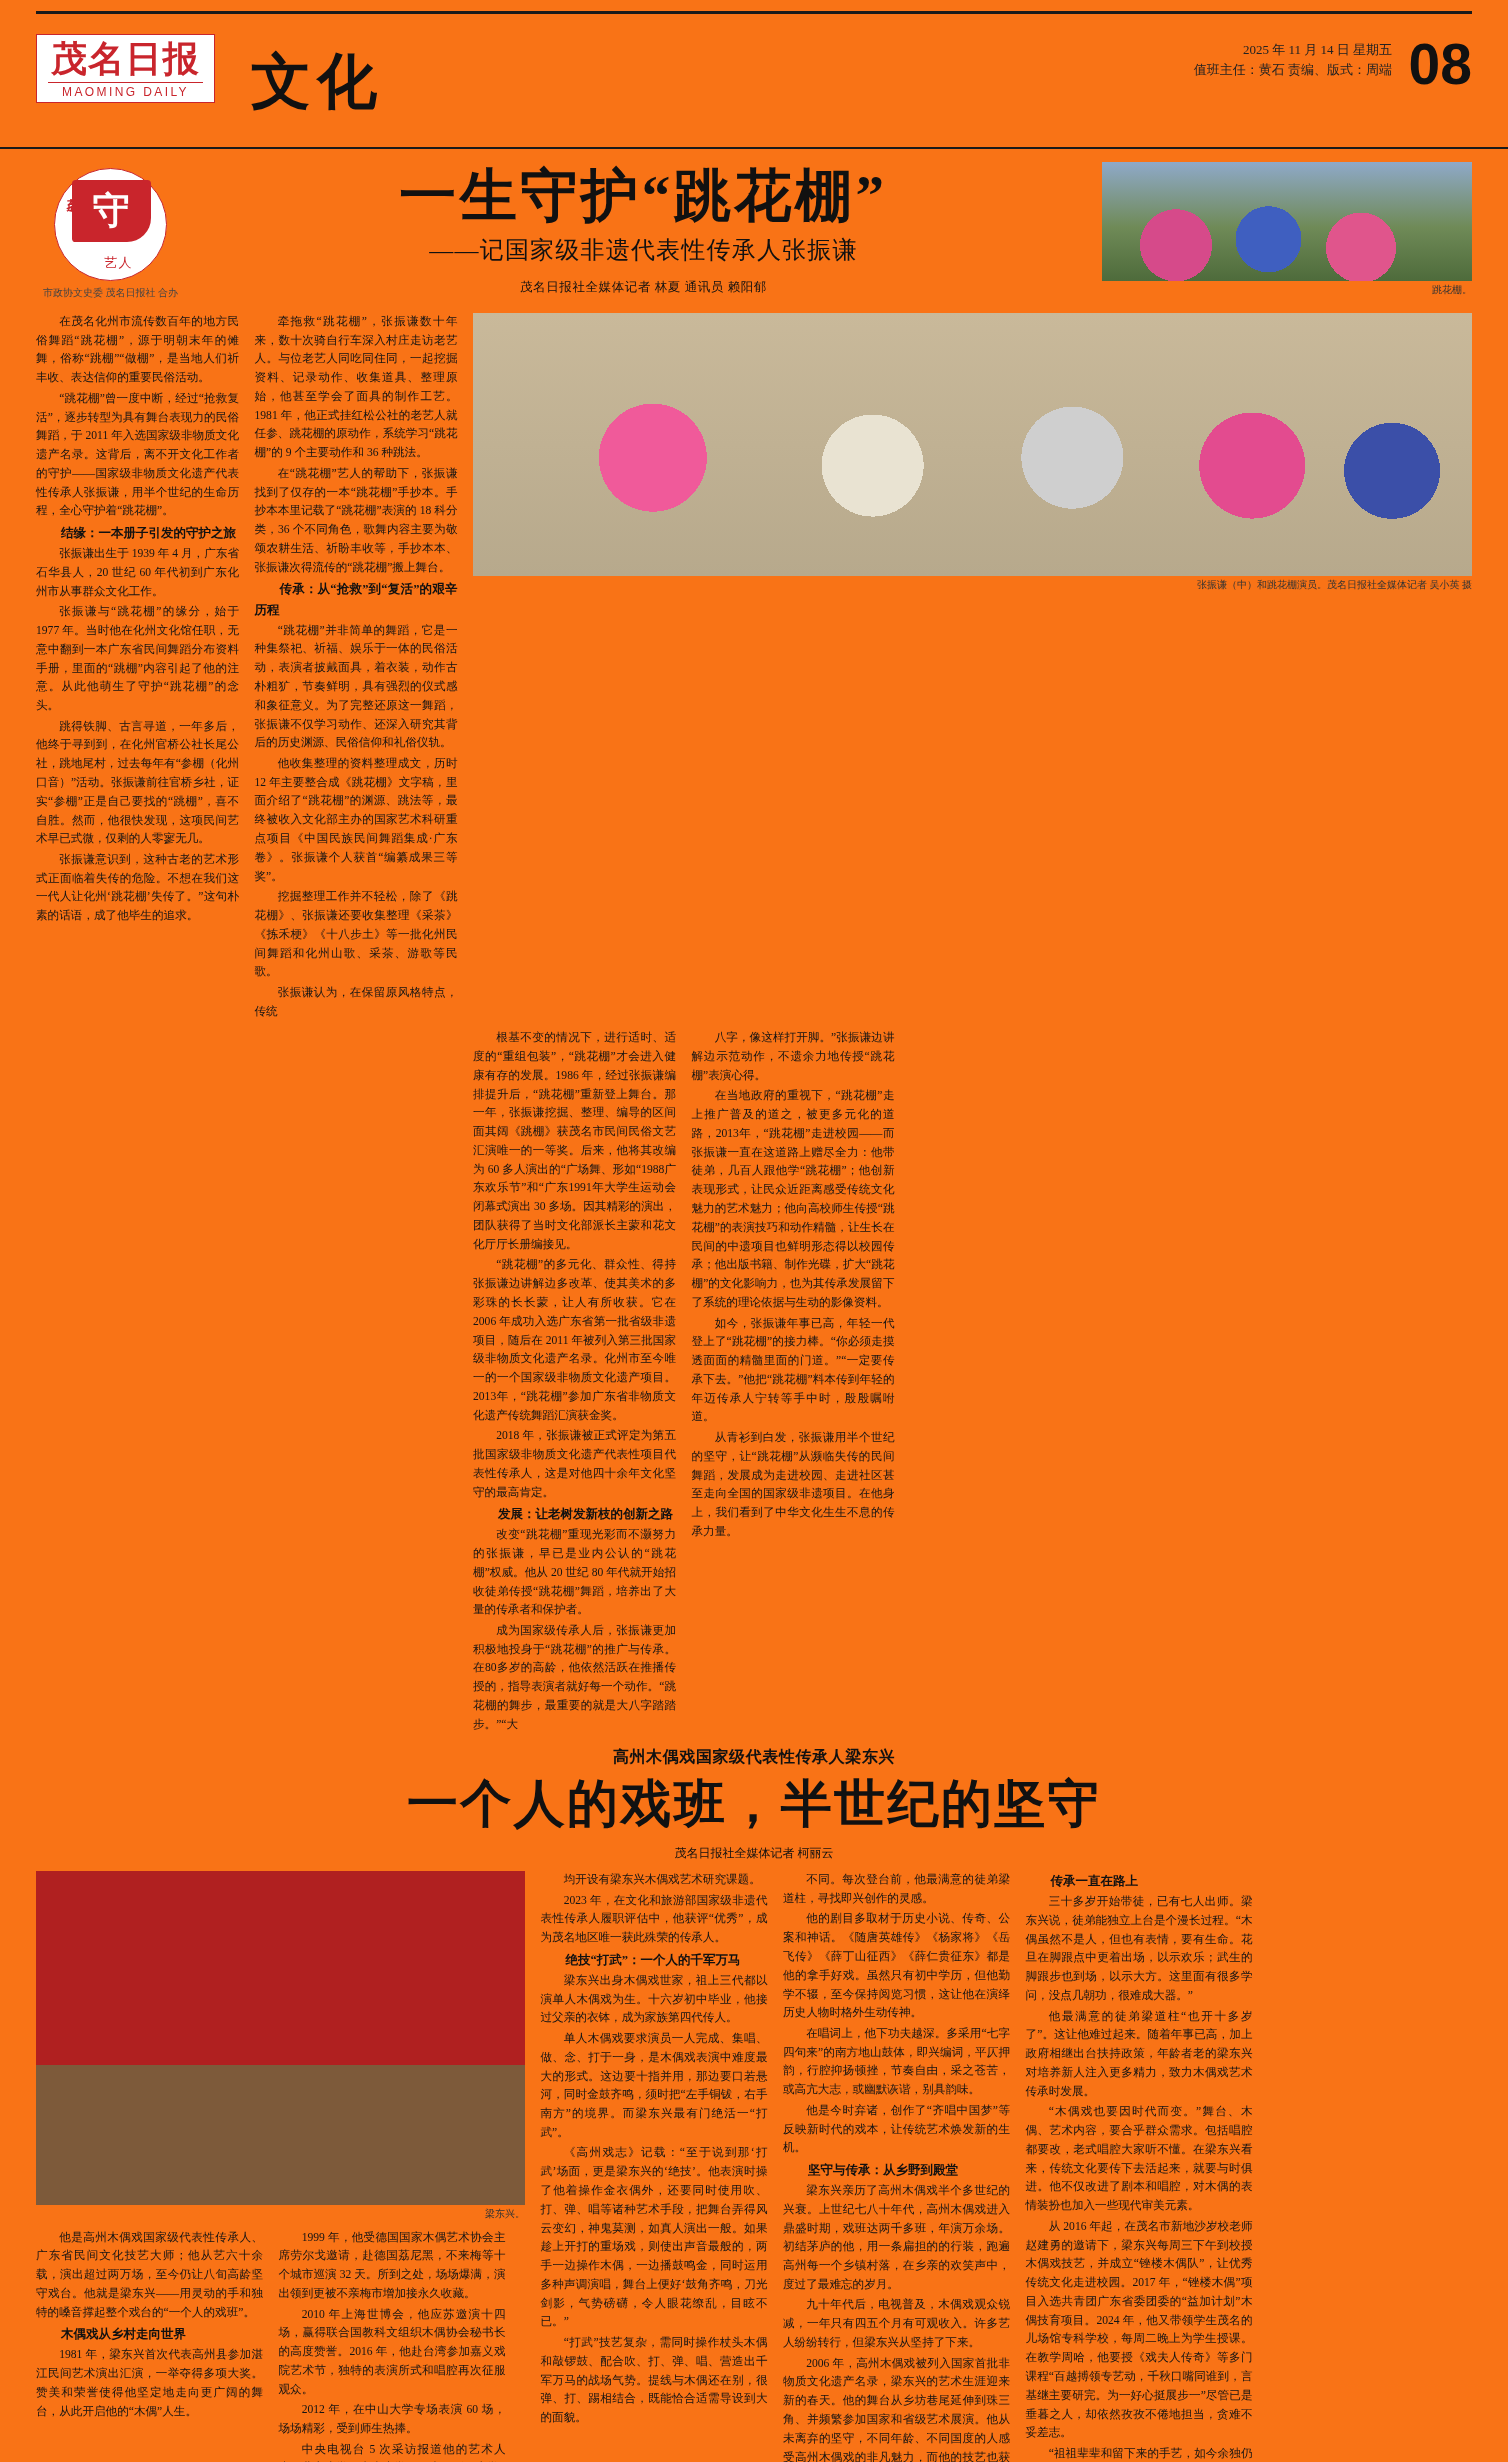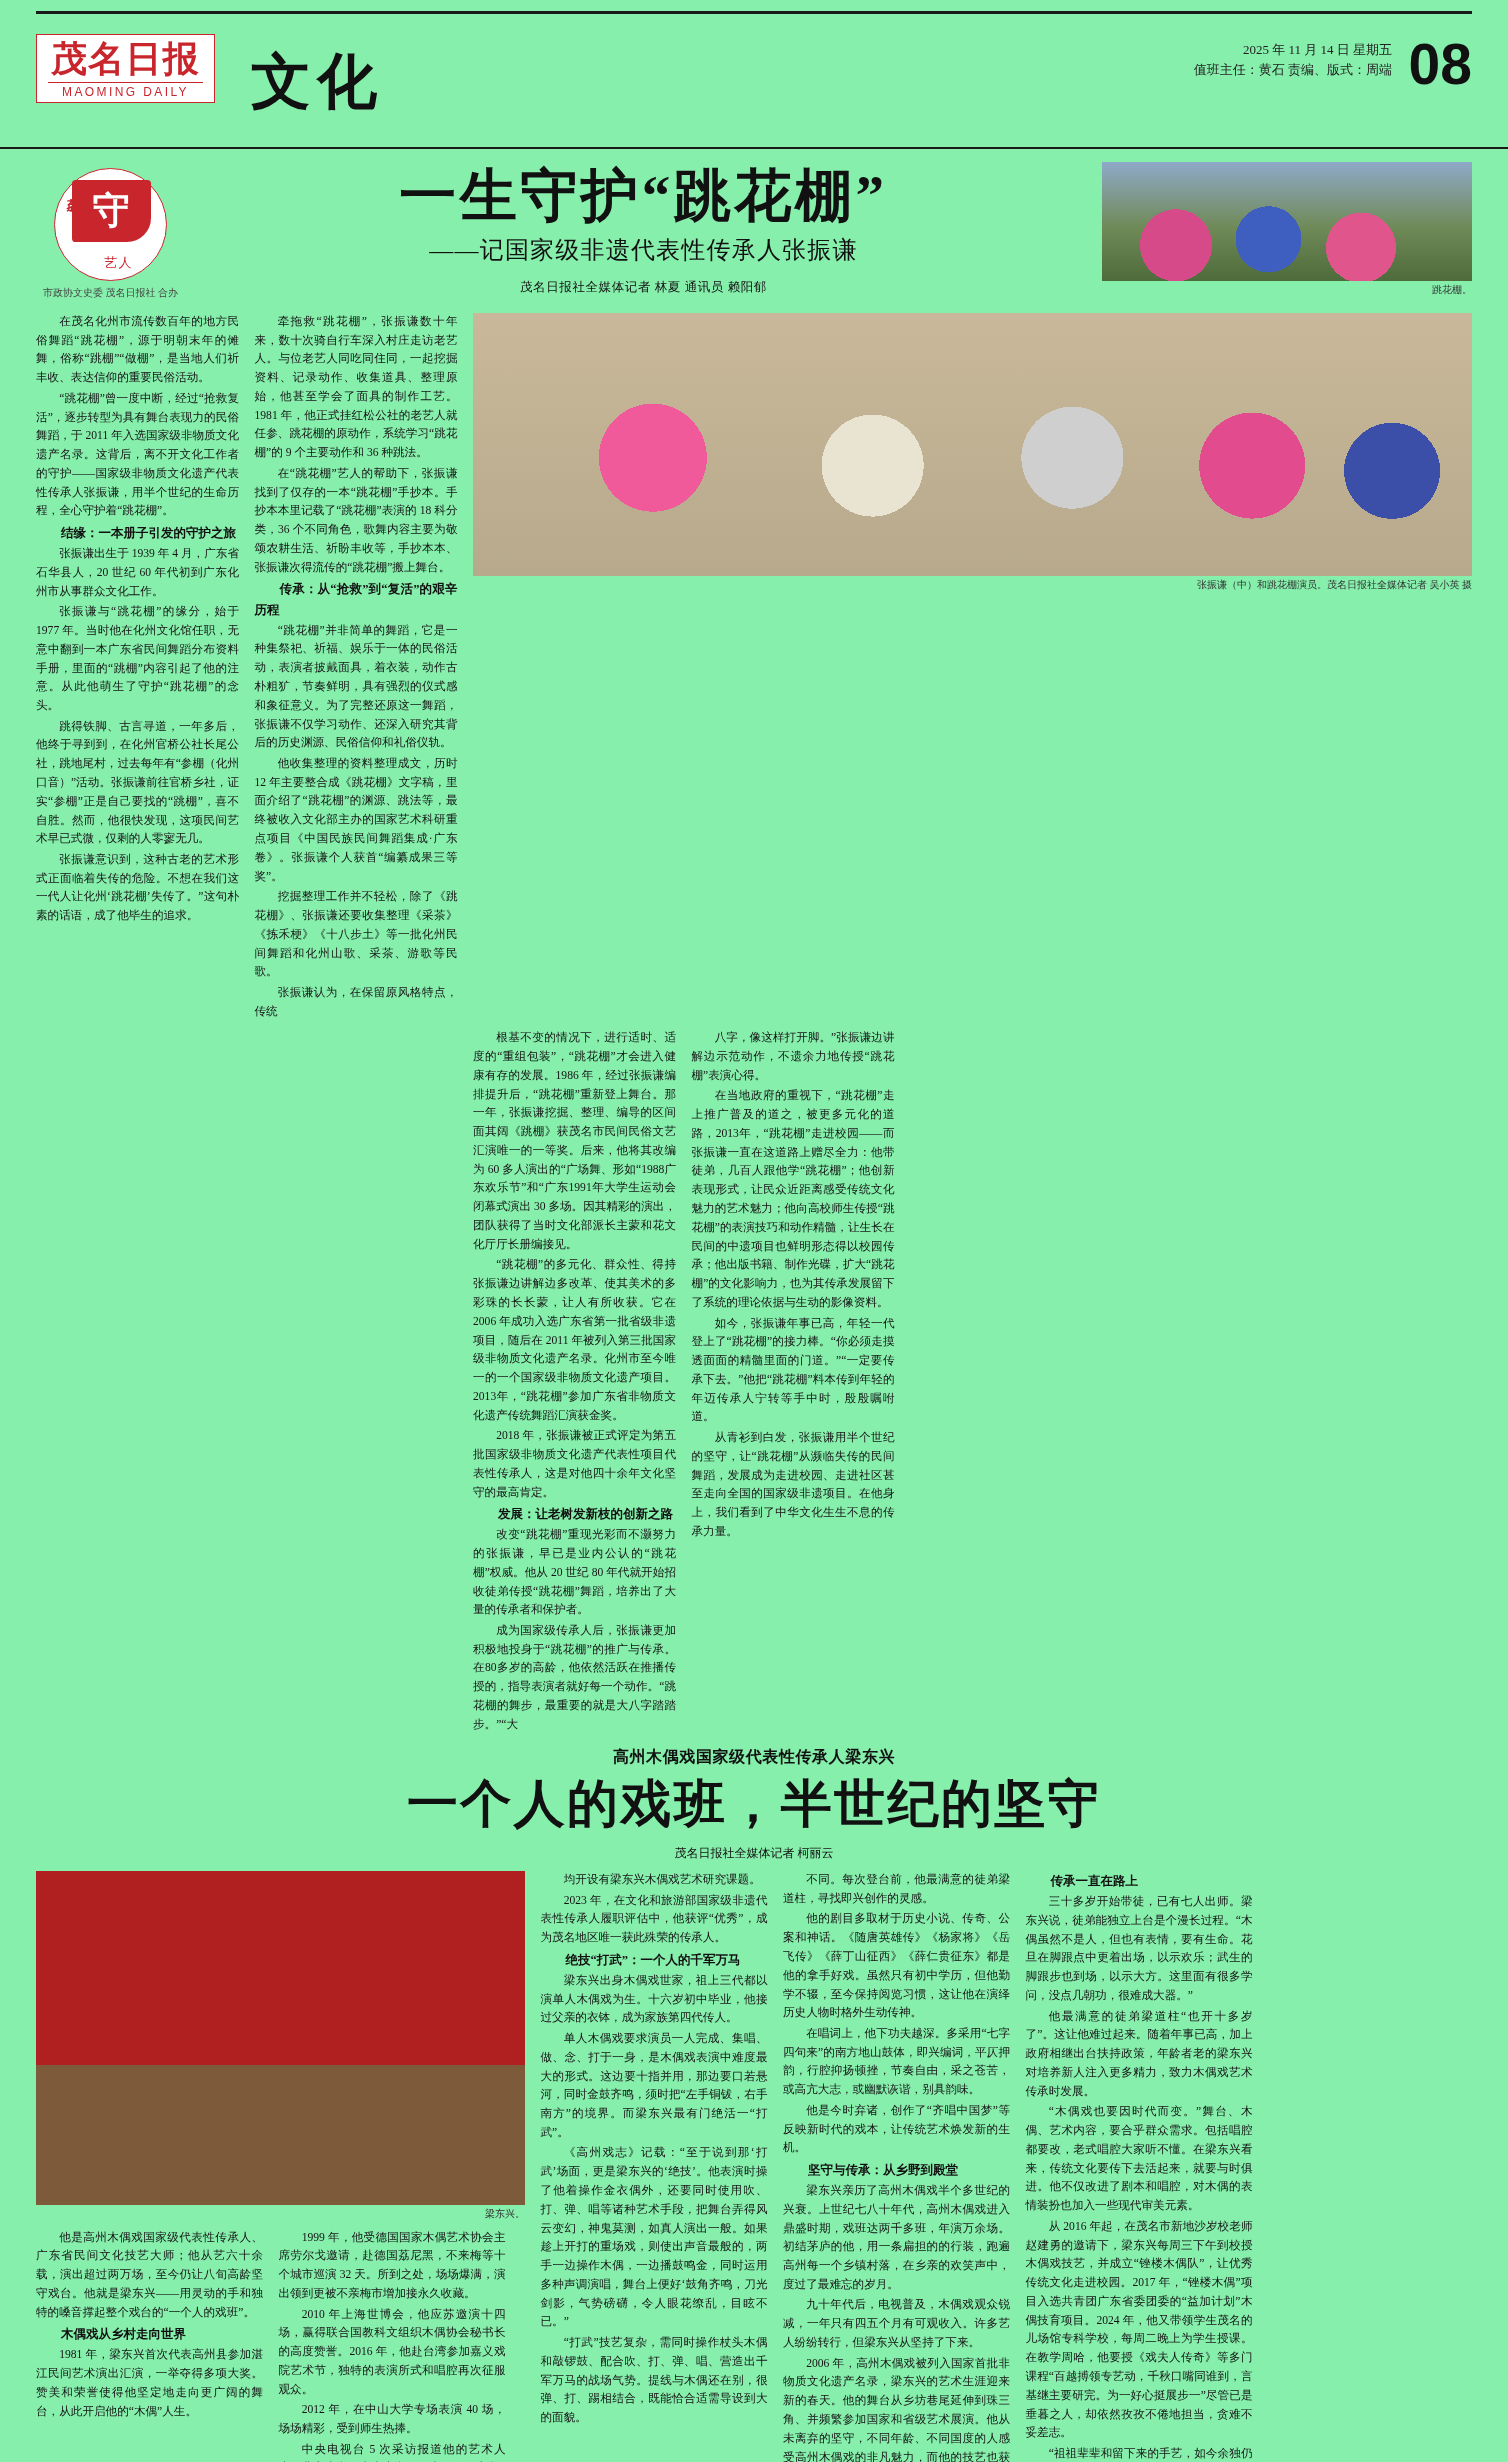--- a/index.html
+++ b/index.html
@@ -7,21 +7,21 @@
   body {
     width: 1508px;
     font-family: "Liberation Serif", "DejaVu Serif", serif;
     background: #ffffff;
     color: #111;
   }
   .page {
     position: relative;
     width: 1508px;
     height: 2462px;
-    background: #86efac;
+    background: #f97316;
     padding: 0;
   }
 
   
   .masthead {
     position: relative;
     height: 149px;
     border-bottom: 2.4px solid #1a1a1a;
     padding: 18px 36px 0 36px;
     display: flex;
@@ -317,21 +317,21 @@
         <div class="photo-caption">梁东兴。</div>
         <div class="body-text" style="margin-top:7.2px; display:flex; gap:15.5px;">
           <div style="width:227px;flex:0 0 227px;">
             <p>他是高州木偶戏国家级代表性传承人、广东省民间文化技艺大师；他从艺六十余载，演出超过两万场，至今仍让八旬高龄坚守戏台。他就是梁东兴——用灵动的手和独特的嗓音撑起整个戏台的“一个人的戏班”。</p>
             <p class="sub-head">木偶戏从乡村走向世界</p>
             <p>1981 年，梁东兴首次代表高州县参加湛江民间艺术演出汇演，一举夺得多项大奖。赞美和荣誉使得他坚定地走向更广阔的舞台，从此开启他的“木偶”人生。</p>
           </div>
           <div style="width:227px;flex:0 0 227px;">
             <p>1999 年，他受德国国家木偶艺术协会主席劳尔戈邀请，赴德国荔尼黑，不来梅等十个城市巡演 32 天。所到之处，场场爆满，演出领到更被不亲梅市增加接永久收藏。</p>
             <p>2010 年上海世博会，他应苏邀演十四场，赢得联合国教科文组织木偶协会秘书长的高度赞誉。2016 年，他赴台湾参加嘉义戏院艺术节，独特的表演所式和唱腔再次征服观众。</p>
-            <p>2012 年，在中山大学专场表演 40 场，场场精彩，受到师生热捧。</p>
+            <p>2012 年，在中山大学专场表演 60 场，场场精彩，受到师生热捧。</p>
             <p>中央电视台 5 次采访报道他的艺术人生。北京大学、中山大学、日本早稻田大学</p>
           </div>
         </div>
       </div>
 
       <div class="a2-col body-text">
         <p>均开设有梁东兴木偶戏艺术研究课题。</p>
         <p>2023 年，在文化和旅游部国家级非遗代表性传承人履职评估中，他获评“优秀”，成为茂名地区唯一获此殊荣的传承人。</p>
         <p class="sub-head">绝技“打武”：一个人的千军万马</p>
         <p>梁东兴出身木偶戏世家，祖上三代都以演单人木偶戏为生。十六岁初中毕业，他接过父亲的衣钵，成为家族第四代传人。</p>

